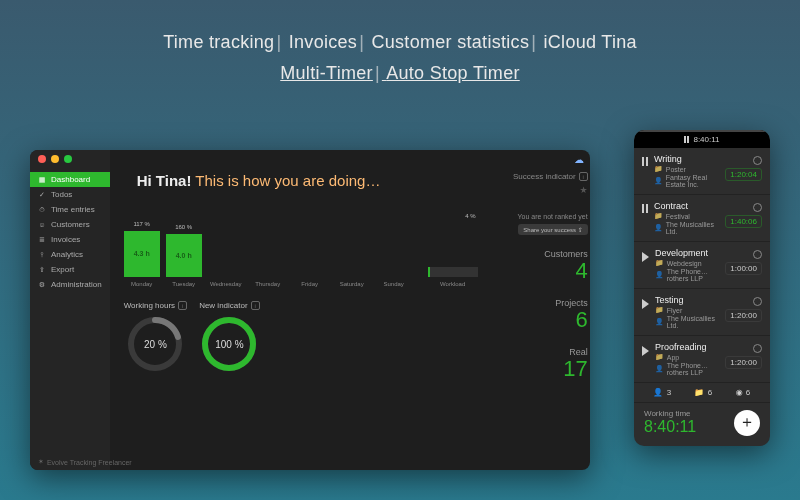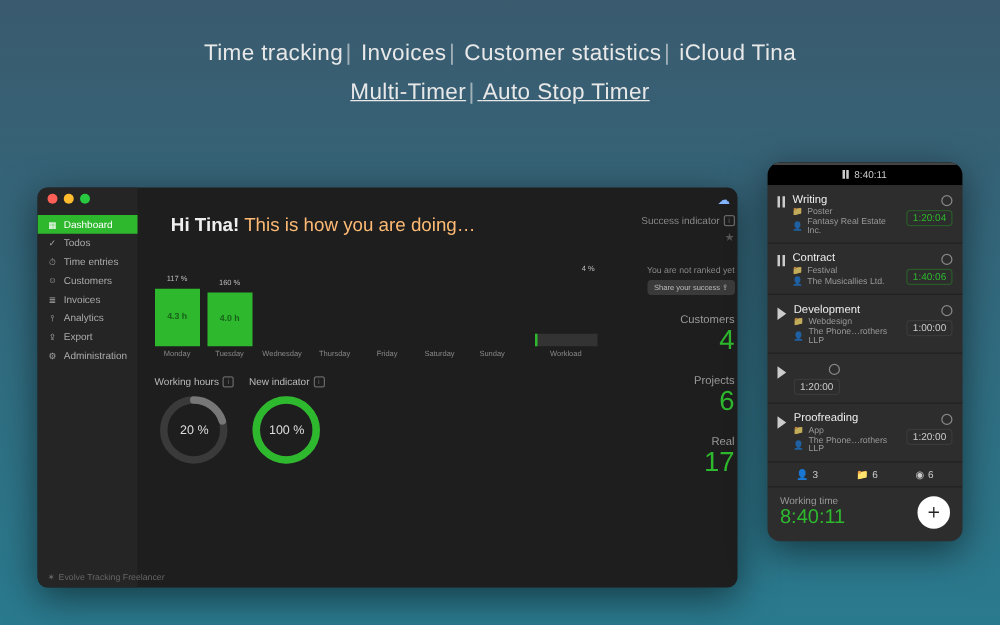--- a/index.html
+++ b/index.html
@@ -45,21 +45,21 @@
 .ring-center { position: absolute; inset: 0; display: flex; align-items: center; justify-content: center; font-size: 10px; color: #ddd; }
 
 .content-right { width: 110px; padding-left: 10px; text-align: right; font-size: 8px; color: #888; }
 .success-title { display: flex; justify-content: flex-end; align-items: center; gap: 3px; margin-bottom: 4px; }
 .star { color: #555; font-size: 9px; }
 .not-ranked { font-size: 7px; margin: 18px 0 4px; }
 .share-btn { background: #3a3a3a; border: none; color: #bbb; font-size: 6px; padding: 2px 5px; border-radius: 3px; cursor: pointer; }
 .stat-label { margin-top: 14px; font-size: 9px; color: #999; }
 .stat-value { font-size: 22px; color: #2eb82e; font-weight: 400; margin-top: -1px; }
 
-.timer-panel { position: absolute; right: 30px; top: 130px; width: 156px; background: #2d2d2d; border-radius: 10px; box-shadow: 0 8px 30px rgba(0,0,0,0.5); color: #ddd; font-size: 9px; overflow: hidden; }
+.timer-panel { position: absolute; right: 30px; top: 130px; width: 136px; background: #2d2d2d; border-radius: 10px; box-shadow: 0 8px 30px rgba(0,0,0,0.5); color: #ddd; font-size: 9px; overflow: hidden; }
 .timer-top { background: #000; height: 18px; display: flex; align-items: center; justify-content: center; gap: 4px; font-size: 8px; color: #ccc; border-radius: 10px 10px 0 0; position: relative; }
 .timer-top-bar { position: absolute; top: 0; left: 0; right: 0; height: 2px; background: #444; }
 .timer-row { border-bottom: 1px solid #222; padding: 6px 8px; display: flex; align-items: flex-start; gap: 6px; }
 .play-btn { width: 0; height: 0; border-left: 7px solid #ccc; border-top: 5px solid transparent; border-bottom: 5px solid transparent; margin-top: 4px; cursor: pointer; }
 .pause-btn { display: flex; gap: 2px; margin-top: 3px; cursor: pointer; }
 .pause-btn span { width: 2px; height: 9px; background: #ccc; }
 .timer-info { flex: 1; }
 .timer-name { font-size: 9px; color: #eee; }
 .timer-line { display: flex; align-items: center; gap: 3px; font-size: 7px; color: #999; margin-top: 1px; }
 .timer-line-icon { font-size: 7px; opacity: 0.7; }
@@ -314,20 +314,31 @@
             <span>The Phone…rothers LLP</span>
           </div>
     </div>
     <div class="timer-row-right">
       <div class="timer-circle"></div>
       <div class="timer-badge stopped">1:00:00</div>
     </div>
       </div>
       <div class="timer-row">
         <div class="play-btn"></div>
+    <div class="timer-info">
+      <div class="timer-name">Testing</div>
+      <div class="timer-line">
+            <span class="timer-line-icon">📁</span>
+            <span>Flyer</span>
+          </div>
+      <div class="timer-line">
+            <span class="timer-line-icon">👤</span>
+            <span>The Musicallies Ltd.</span>
+          </div>
+    </div>
     <div class="timer-row-right">
       <div class="timer-circle"></div>
       <div class="timer-badge stopped">1:20:00</div>
     </div>
       </div>
       <div class="timer-row">
         <div class="play-btn"></div>
     <div class="timer-info">
       <div class="timer-name">Proofreading</div>
       <div class="timer-line">

